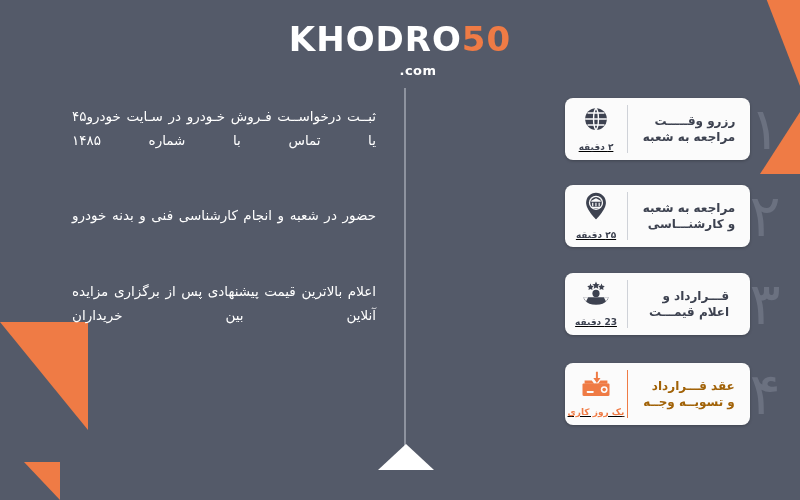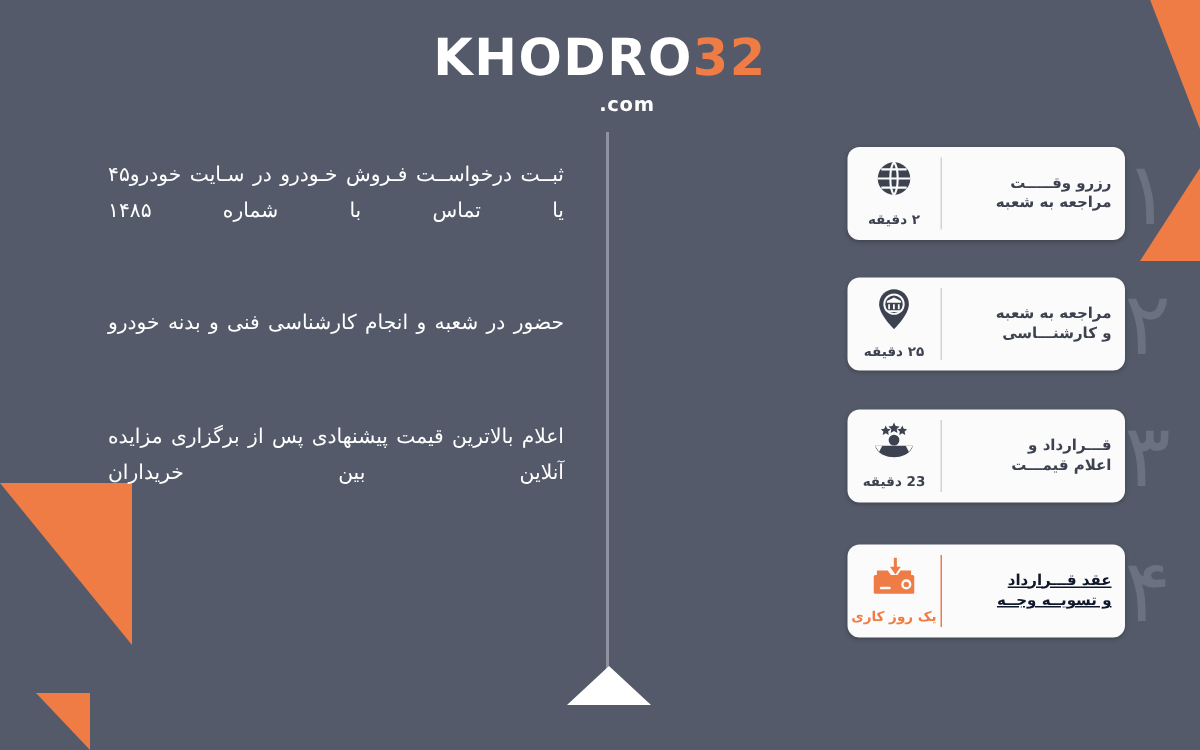--- a/index.html
+++ b/index.html
@@ -89,35 +89,36 @@
     width:185px;height:62px;
     background:#fbfbfb;border-radius:8px;
     display:flex;flex-direction:row-reverse;align-items:stretch;
     box-shadow:0 1px 3px rgba(0,0,0,.25);
     overflow:hidden;
   }
   .card-icon{
     width:62px;flex:none;
     display:flex;flex-direction:column;align-items:center;justify-content:center;
     gap:10px;
+    text-decoration:underline;
   }
   .card-divider{width:1px;background:#cfd2d8;margin:7px 0;flex:none;}
   .card-label{
-    flex:1;display:flex;align-items:center;justify-content:flex-start;
+    flex:1;display:flex;align-items:center;justify-content:center;
     padding:0 9px;
-    font-size:10px;font-weight:bold;line-height:1.35;
+    font-size:12px;font-weight:bold;line-height:1.35;
     color:#3d4250;text-align:right;letter-spacing:-.2px;
     direction:rtl;
   }
   .card-duration{
     font-size:9px;font-weight:bold;color:#3d4250;direction:rtl;white-space:nowrap;
   }
   .glyph{display:block;}
   
-  .step--accent .card-label{color:#0f172a;text-decoration:underline;}
+  .step--accent .card-label{color:#a16207;}
   .step--accent .card-duration{color:#ef7b45;}
   .step--accent .card-divider{background:#ef7b45;}
 
   
   .desc{
     position:absolute;right:400px;left:0;top:50%;transform:translateY(-50%);
     padding-right:24px;padding-left:72px;
     text-align:justify;text-align-last:justify;
     direction:rtl;
     color:#ffffff;font-size:13.5px;line-height:1.75;
@@ -128,21 +129,21 @@
 
 <div class="canvas">
 
   <div class="deco deco-tr-1"></div>
   <div class="deco deco-tr-2"></div>
   <div class="deco deco-bl-1"></div>
   <div class="deco deco-bl-2"></div>
 
   <div class="brand">
     <div class="brand-main">
-      <span class="brand-word">KHODRO</span><span class="brand-num">32</span>
+      <span class="brand-word">KHODRO</span><span class="brand-num">50</span>
       <span class="brand-tld">.com</span>
     </div>
   </div>
 
   <div class="axis"></div>
   <div class="axis-arrow"></div>
 
   <div class="steps">
 
     <div class="step">

